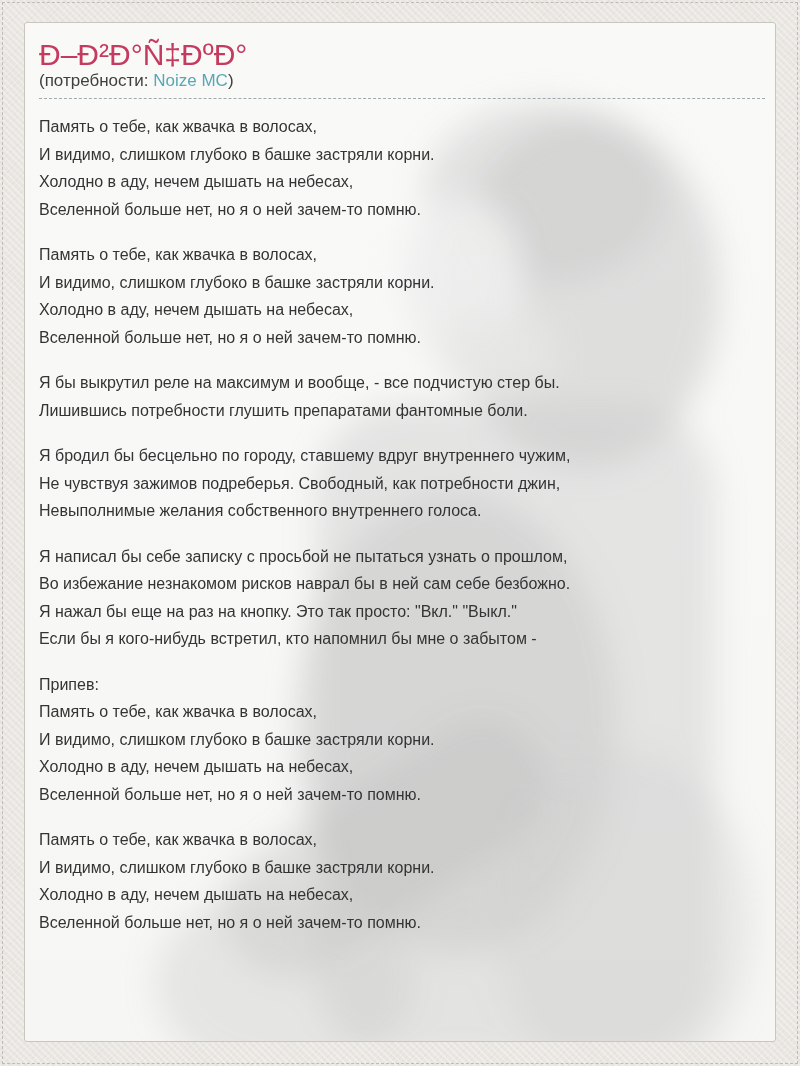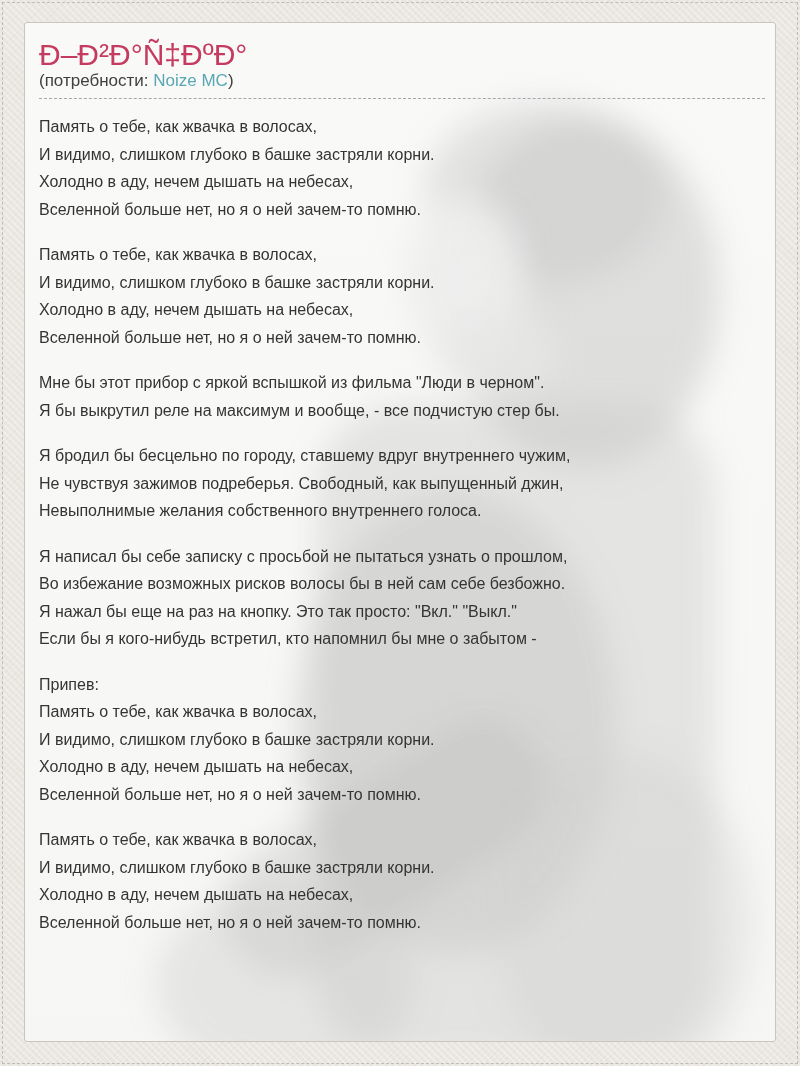--- a/index.html
+++ b/index.html
@@ -107,33 +107,33 @@
       </p>
 
       <p>
         <span class="line">Память о тебе, как жвачка в волосах,</span>
         <span class="line">И видимо, слишком глубоко в башке застряли корни.</span>
         <span class="line">Холодно в аду, нечем дышать на небесах,</span>
         <span class="line">Вселенной больше нет, но я о ней зачем-то помню.</span>
       </p>
 
       <p>
-        <span class="line">Мне бы этот прибор с яркой вспышкой из фильма "Люди в черном".</span>
         <span class="line">Я бы выкрутил реле на максимум и вообще, - все подчистую стер бы.</span>
+        <span class="line">Лишившись потребности глушить препаратами фантомные боли.</span>
       </p>
 
       <p>
         <span class="line">Я бродил бы бесцельно по городу, ставшему вдруг внутреннего чужим,</span>
-        <span class="line">Не чувствуя зажимов подреберья. Свободный, как выпущенный джин,</span>
+        <span class="line">Не чувствуя зажимов подреберья. Свободный, как потребности джин,</span>
         <span class="line">Невыполнимые желания собственного внутреннего голоса.</span>
       </p>
 
       <p>
         <span class="line">Я написал бы себе записку с просьбой не пытаться узнать о прошлом,</span>
-        <span class="line">Во избежание возможных рисков волосы бы в ней сам себе безбожно.</span>
+        <span class="line">Во избежание незнакомом рисков наврал бы в ней сам себе безбожно.</span>
         <span class="line">Я нажал бы еще на раз на кнопку. Это так просто: "Вкл." "Выкл."</span>
         <span class="line">Если бы я кого-нибудь встретил, кто напомнил бы мне о забытом -</span>
       </p>
 
       <p>
         <span class="line">Припев:</span>
         <span class="line">Память о тебе, как жвачка в волосах,</span>
         <span class="line">И видимо, слишком глубоко в башке застряли корни.</span>
         <span class="line">Холодно в аду, нечем дышать на небесах,</span>
         <span class="line">Вселенной больше нет, но я о ней зачем-то помню.</span>

